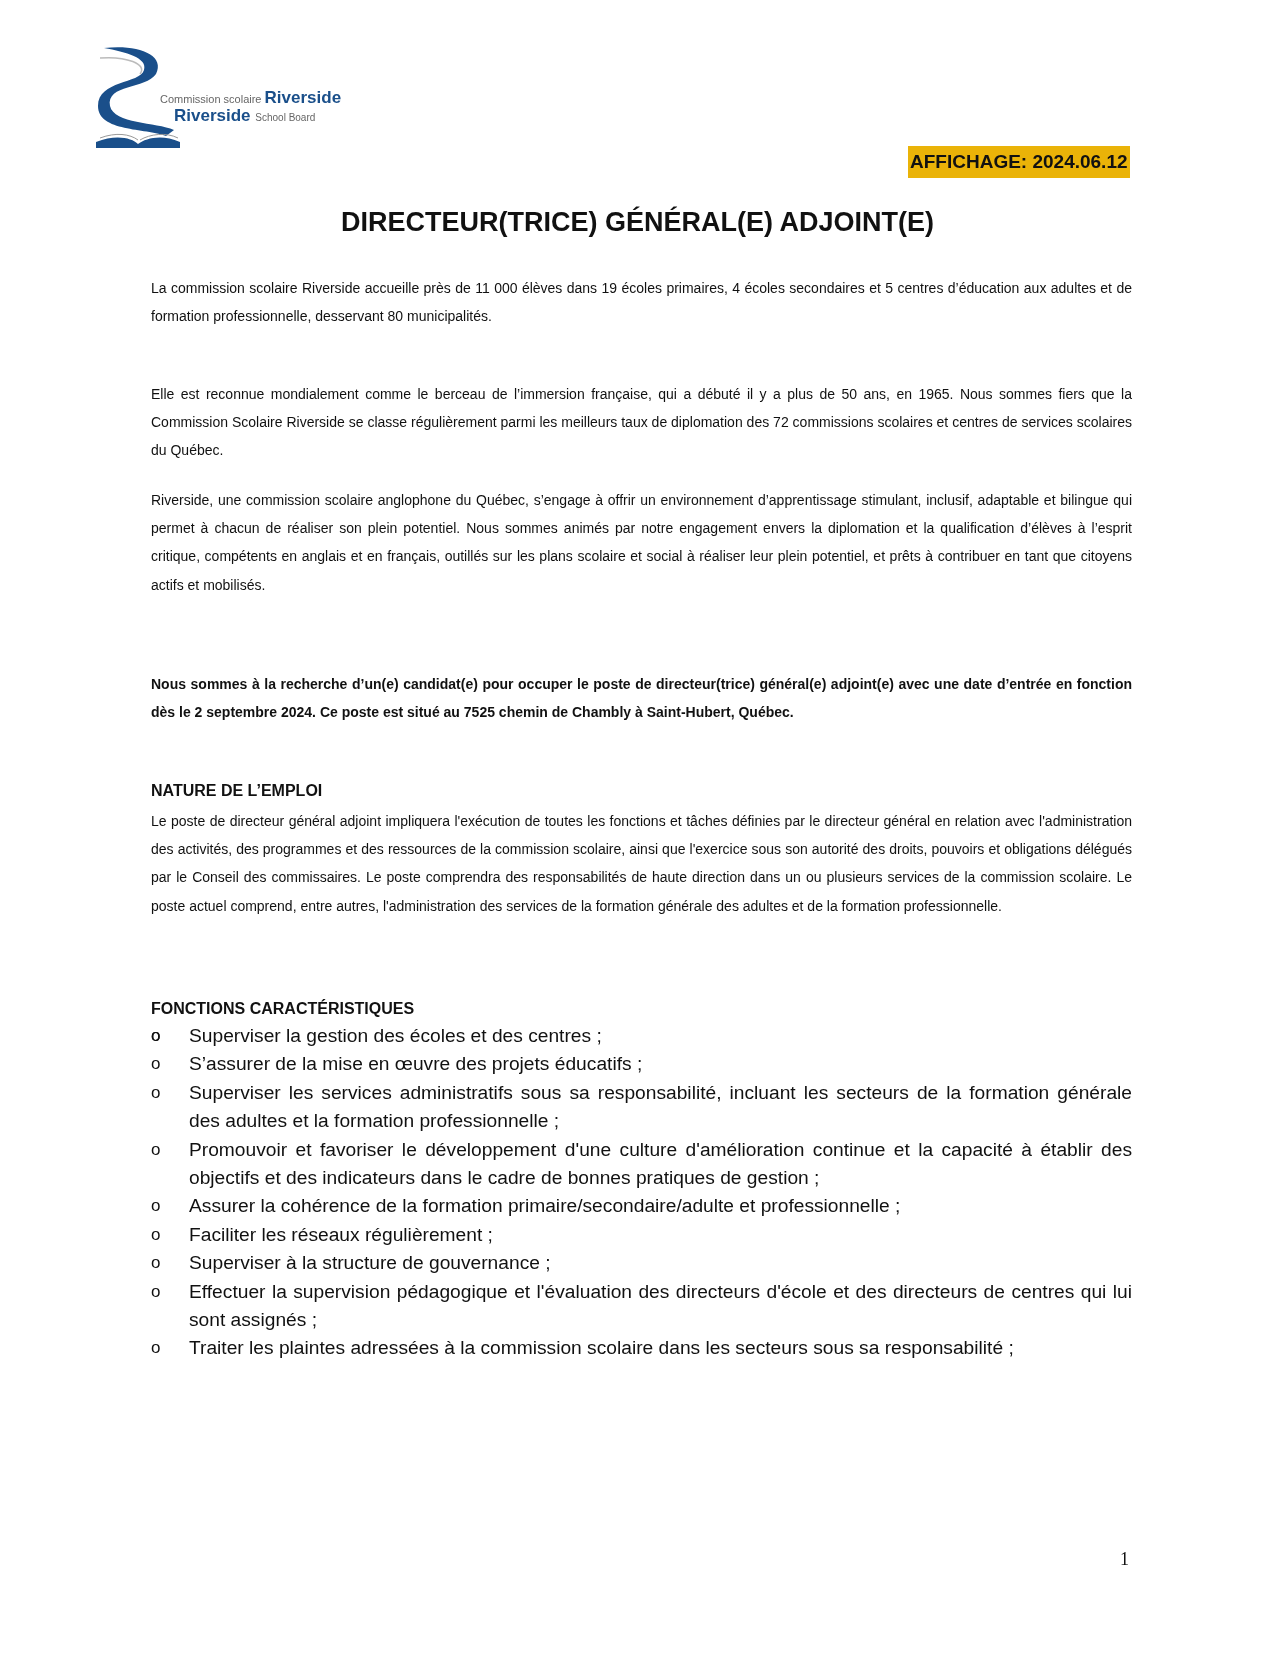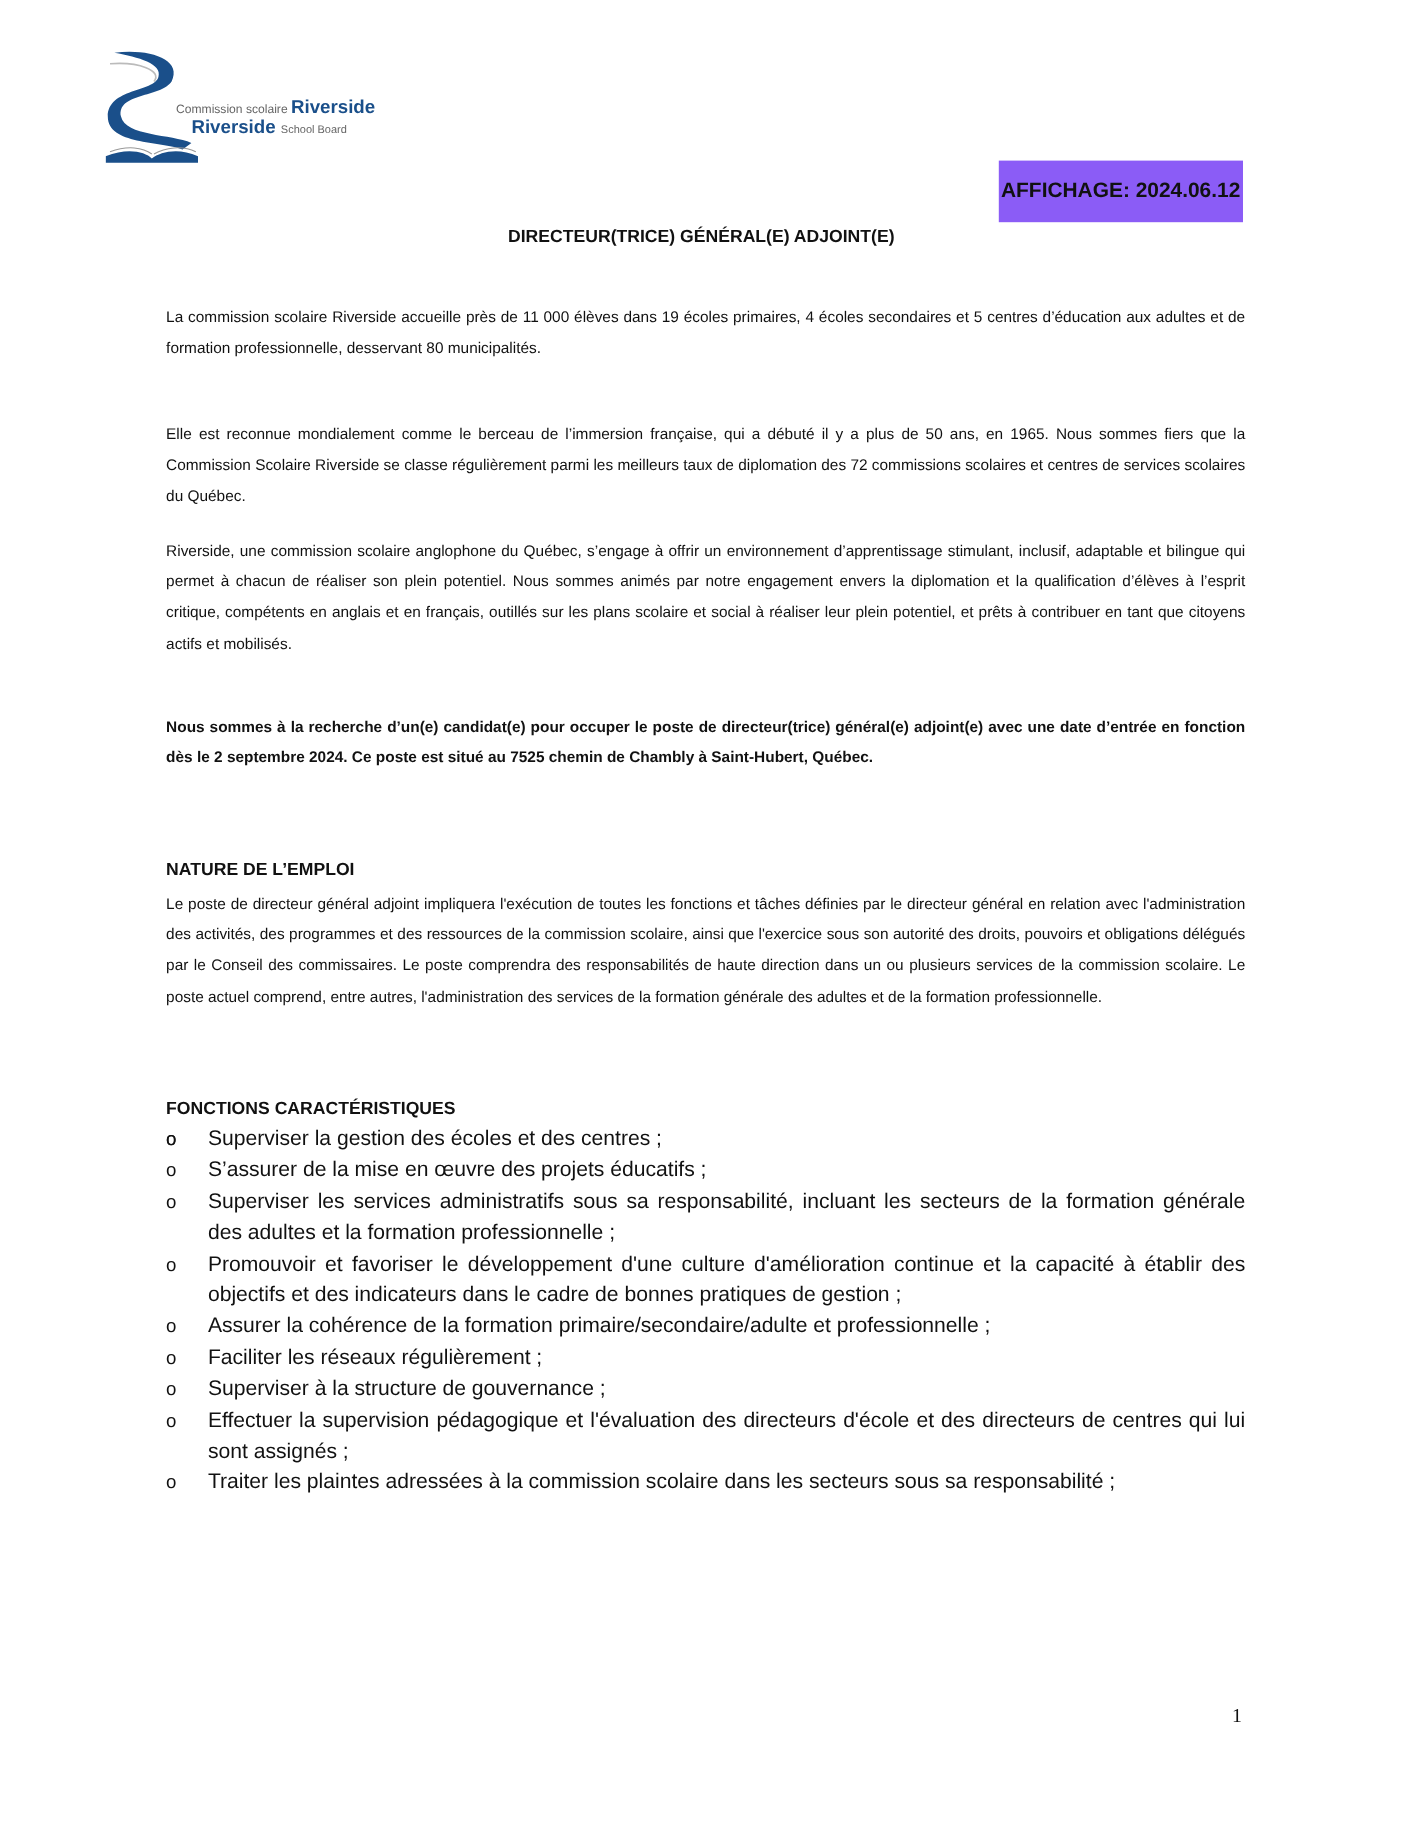--- a/index.html
+++ b/index.html
@@ -5,26 +5,26 @@
   html, body { margin:0; padding:0; background:#ffffff; }
   body { width:1275px; height:1662px; position:relative; overflow:hidden;
          font-family:"Liberation Sans", sans-serif; color:#111; }
   .logo { position:absolute; left:96px; top:44px; width:240px; height:110px; }
   .logo svg { position:absolute; left:0; top:0; }
   .logo-line1 { position:absolute; left:64px; top:44px; font-size:11px; color:#666; white-space:nowrap; }
   .logo-line1 b { color:#1a4f8a; font-size:17px; font-weight:bold; }
   .logo-line2 { position:absolute; left:78px; top:62px; font-size:17px; font-weight:bold; color:#1a4f8a; white-space:nowrap; }
   .logo-line2 span { font-size:10px; font-weight:normal; color:#666; }
   .posting { position:absolute; left:908px; top:146px; font-size:19px; font-weight:bold;
-             background:#8b5cf6; padding:16px 2px; line-height:24px; }
+             background:#eab308; padding:4px 2px; line-height:24px; }
   .title { position:absolute; left:0; width:1275px; top:207px; text-align:center;
-           font-size:16px; font-weight:bold; }
+           font-size:27px; font-weight:bold; }
   .para { position:absolute; left:151px; width:981px; font-size:14px; line-height:28.2px;
           text-align:justify; }
-  .para.bold { font-weight:bold; }
+  .para.bold { font-weight:bold;margin-top:24px; }
   .heading { position:absolute; left:151px; font-size:16px; font-weight:bold; }
   ul.bullets { position:absolute; left:151px; width:981px; top:1090px; margin:0; padding:0; list-style:none; }
   ul.bullets li { position:relative; padding-left:38px; font-size:19.2px; line-height:28.4px;
                   text-align:justify; }
   ul.bullets li .mark { position:absolute; left:0; top:0; font-size:17px; }
   .page-num { position:absolute; left:1120px; top:1549px; font-family:"Liberation Serif", serif; font-size:18px; }
 </style>
 </head>
 <body>
 

